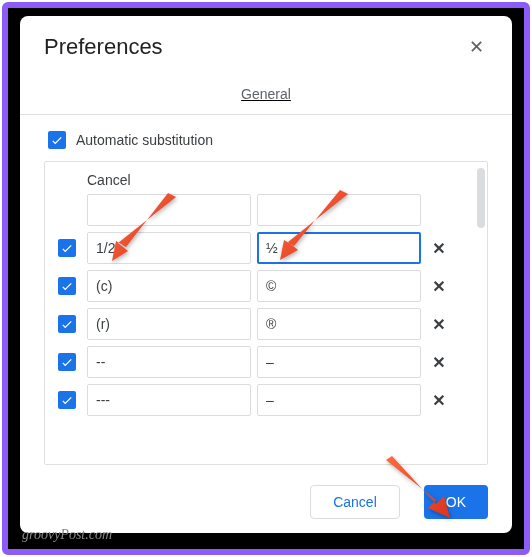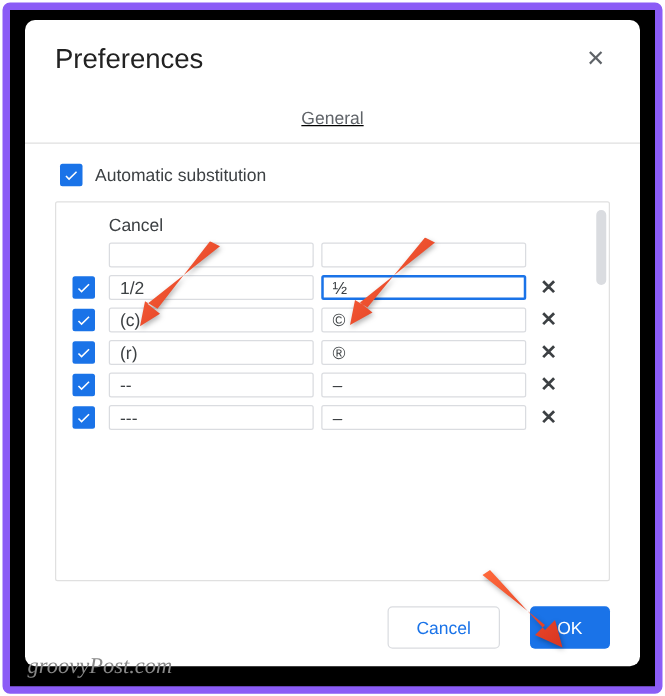--- a/index.html
+++ b/index.html
@@ -135,21 +135,21 @@
       margin-bottom: 6px;
       padding-left: 4px;
     }
     .row .checkbox-slot {
       width: 28px;
       display: flex;
       justify-content: center;
     }
     .text-input {
       width: 164px;
-      height: 20px;
+      height: 32px;
       border: 1px solid #dadce0;
       border-radius: 2px;
       padding: 0 8px;
       font-size: 14px;
       color: #3c4043;
       background: #fff;
     }
     .text-input.focused {
       border: 2px solid #1a73e8;
       padding: 0 7px;
@@ -191,21 +191,21 @@
       border: 1px solid #dadce0;
     }
     .btn-ok {
       background: #1a73e8;
       color: #fff;
     }
     .watermark {
       position: absolute;
       bottom: 6px;
       left: 14px;
-      font-size: 18px;
+      font-size: 14px;
       color: #888;
       font-style: italic;
       font-family: Georgia, serif;
       z-index: 10;
     }
     .arrow {
       position: absolute;
       z-index: 20;
       pointer-events: none;
     }

